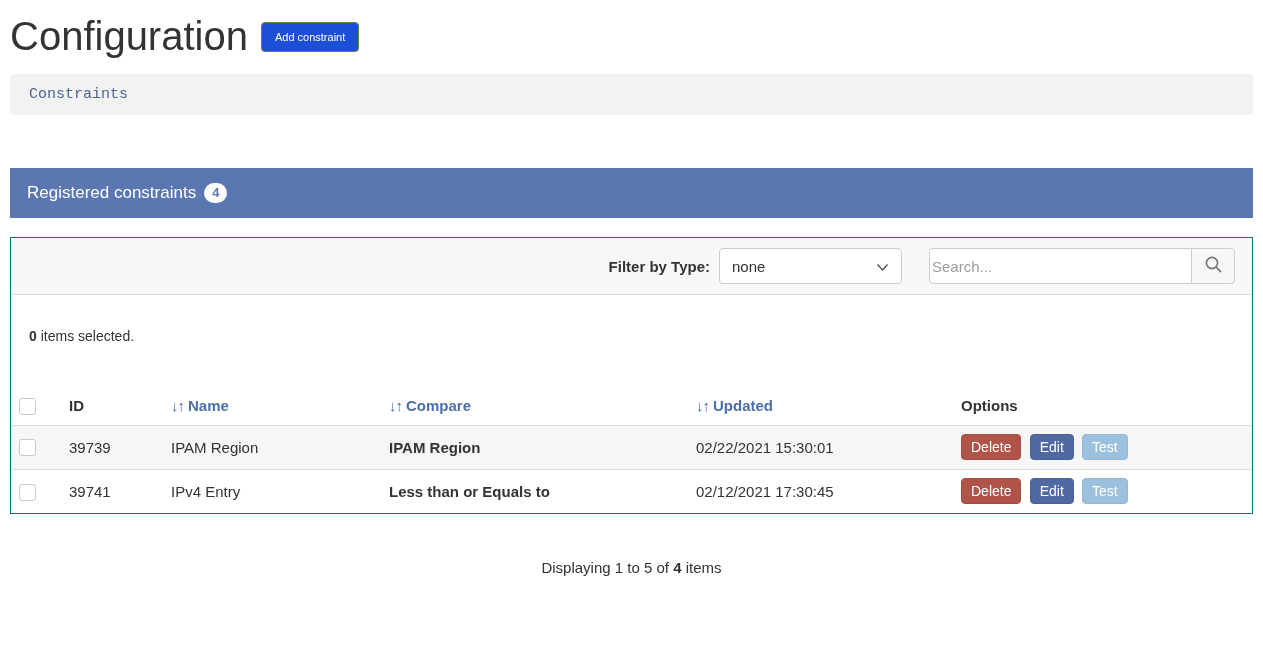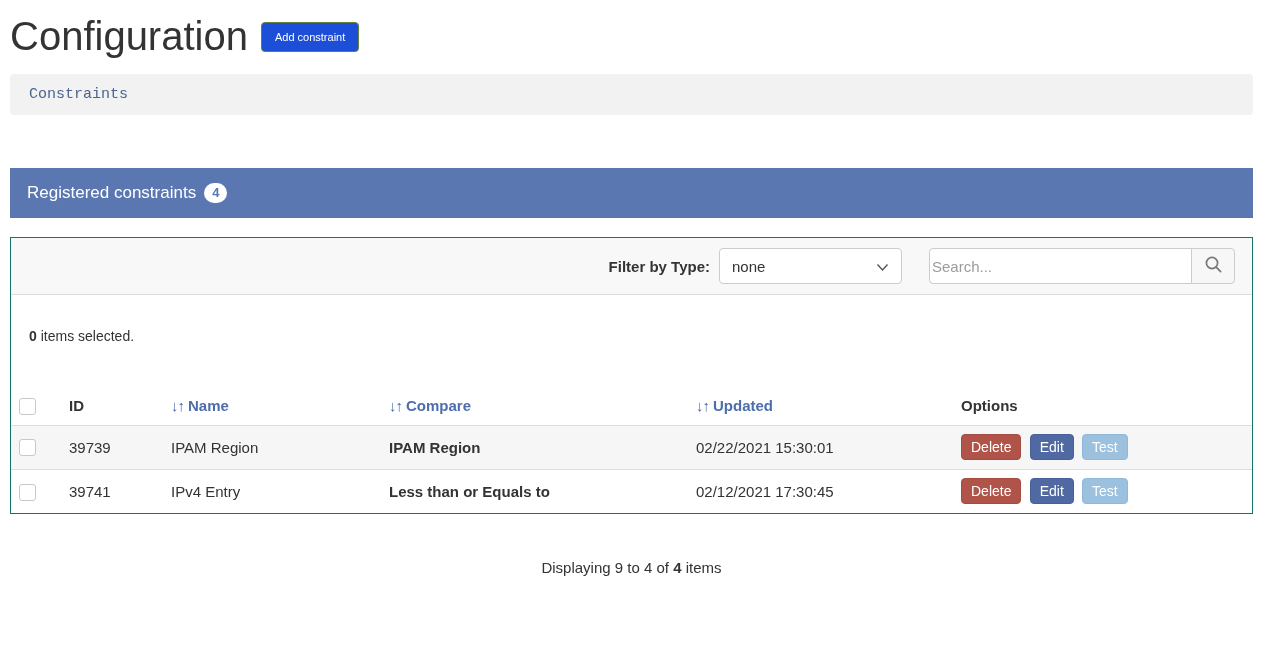--- a/index.html
+++ b/index.html
@@ -183,18 +183,18 @@
             <button class="row-btn btn-delete">Delete</button>
             <button class="row-btn btn-edit">Edit</button>
             <button class="row-btn btn-test">Test</button>
           </td>
         </tr>
       </tbody>
     </table>
   </div>
 
   <div class="table-footer">
-    <span>Displaying 9 to 4 of</span>
+    <span>Displaying 1 to 5 of</span>
     <b>4</b>
     <span>items</span>
   </div>
 
 </div>
 
 </body></html>

